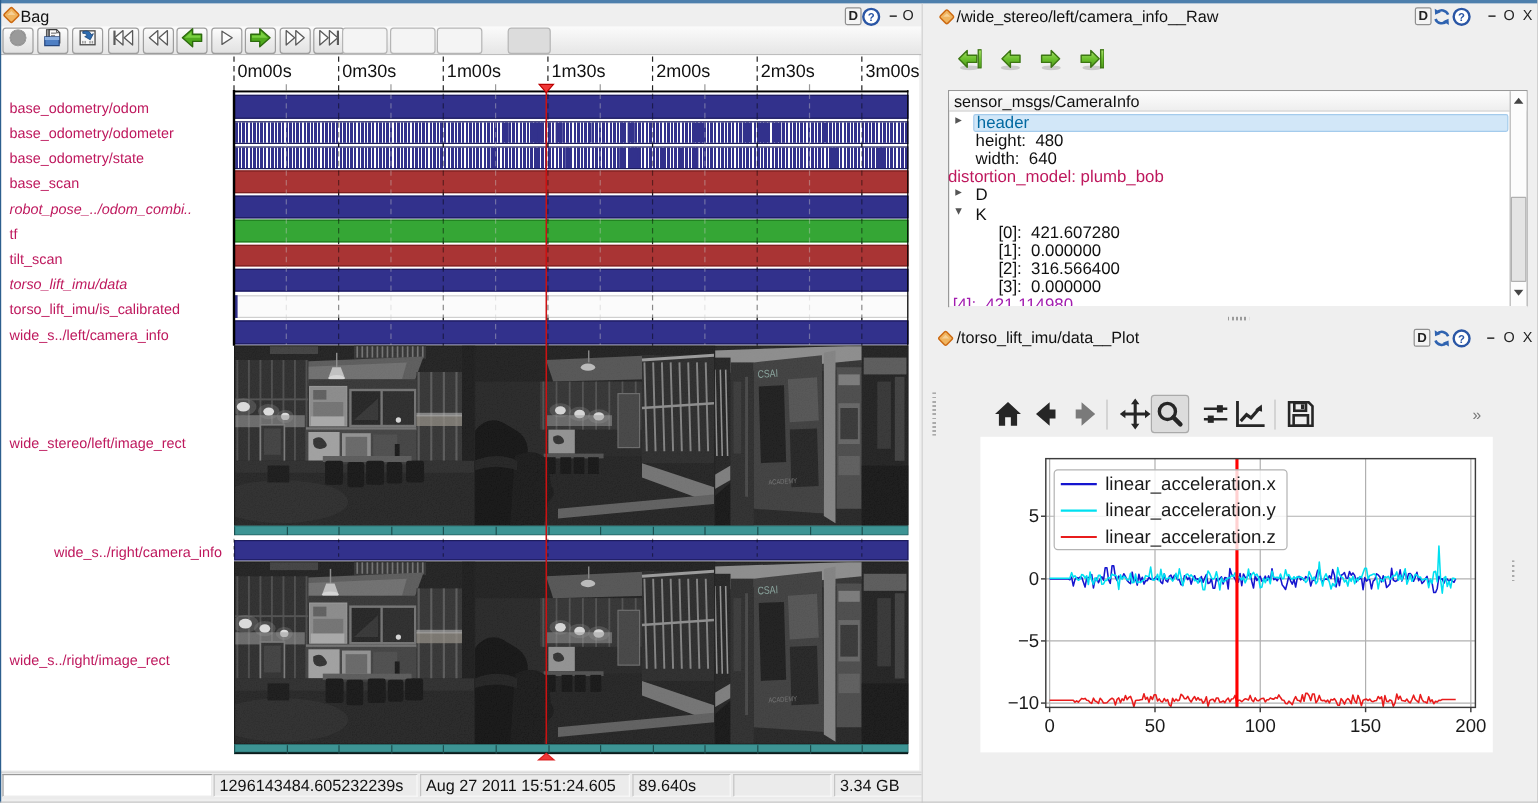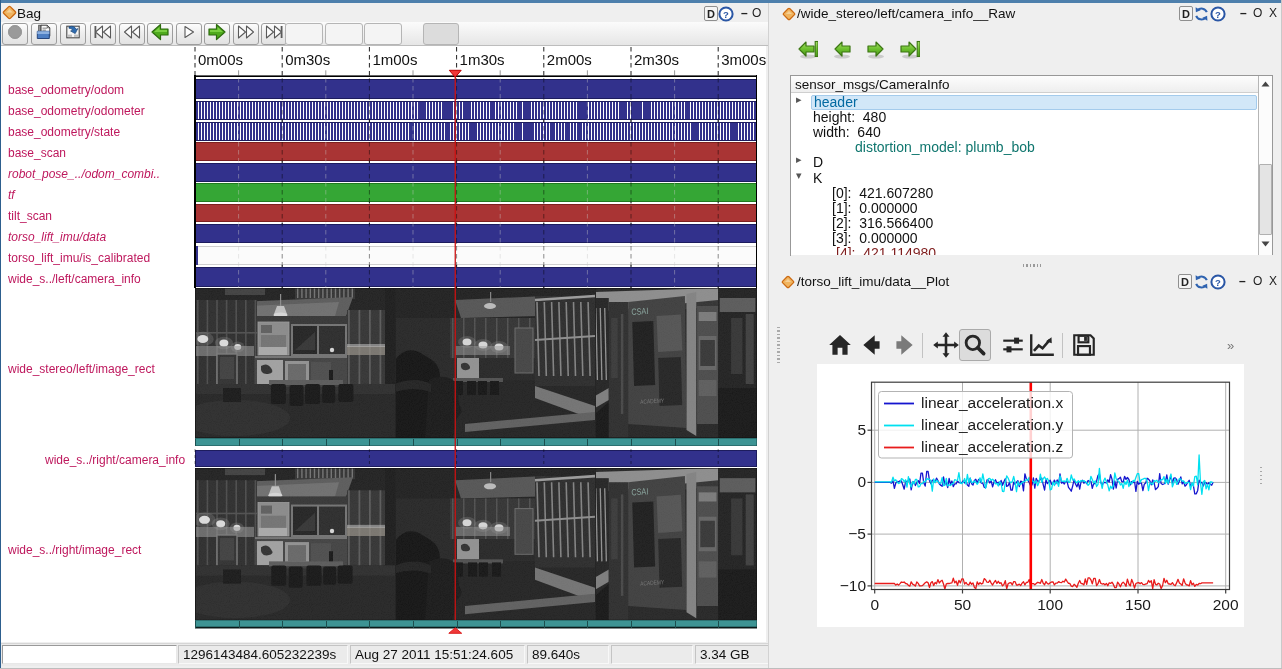--- a/index.html
+++ b/index.html
@@ -184,21 +184,21 @@
     <line x1="587.4" y1="32" x2="587.4" y2="242" stroke="#c8c8c8" stroke-width="1" stroke-dasharray="4.5,3.5" opacity="0.42"></line>
     <line x1="674.6" y1="32" x2="674.6" y2="242" stroke="#c8c8c8" stroke-width="1" stroke-dasharray="4.5,3.5" opacity="0.42"></line>
   </svg>
 <div class="abs" style="left:194.3px;top:75.4px;width:1.8px;height:212.6px;background:#000;"></div>
 <div class="abs" style="left:755.7px;top:75.4px;width:1.4px;height:212.6px;background:#000;"></div>
 <div class="lbl" style="top:83px;">base_odometry/odom</div>
 <div class="lbl" style="top:104px;">base_odometry/odometer</div>
 <div class="lbl" style="top:125px;">base_odometry/state</div>
 <div class="lbl" style="top:146px;">base_scan</div>
 <div class="lbl" style="top:167px;font-style:italic;">robot_pose_../odom_combi..</div>
-<div class="lbl" style="top:188px;font-style:italic;">tf</div>
+<div class="lbl" style="top:188px;">tf</div>
 <div class="lbl" style="top:209px;">tilt_scan</div>
 <div class="lbl" style="top:230px;font-style:italic;">torso_lift_imu/data</div>
 <div class="lbl" style="top:251px;">torso_lift_imu/is_calibrated</div>
 <div class="lbl" style="top:272px;">wide_s../left/camera_info</div>
 <div class="lbl" style="top:362px;">wide_stereo/left/image_rect</div>
 <div class="lbl" style="top:453px;margin-left:37px;">wide_s../right/camera_info</div>
 <div class="lbl" style="top:543px;">wide_s../right/image_rect</div>
 <svg style="position:absolute;left:195px;top:288px;" width="562" height="150" viewBox="0 0 562 150" preserveAspectRatio="none">
     <filter id="na">
       <feTurbulence type="fractalNoise" baseFrequency="0.9" numOctaves="2" stitchTiles="stitch"></feTurbulence>
@@ -680,30 +680,30 @@
         <path d="M1 7 L9 7 L9 3 L16 10 L9 17 L9 13 L1 13 Z" fill="url(#g90039)" stroke="#3c7613" stroke-width="1.2" stroke-linejoin="round"></path>
       </g>
     </svg></div>
 <div class="abs" style="left:790px;top:74.5px;width:483px;height:181px;background:#fff;border:1px solid #989898;overflow:hidden;"></div>
 <div class="abs" style="left:791px;top:75.5px;width:481px;height:17.5px;background:linear-gradient(#fdfdfd,#eee);border-bottom:1px solid #cfcfcf;font-size:13.5px;color:#111;padding-left:4px;line-height:17px;">sensor_msgs/CameraInfo</div>
 <div class="abs" style="left:811px;top:95px;width:446px;height:14.5px;background:#d2e7f8;border:1px solid #a4cbec;border-radius:2px;"></div>
 <div class="abs" style="left:796px;top:93.2px;font-size:11px;color:#555;">▸</div>
 <div class="abs" style="left:814px;top:94.2px;font-size:14px;color:#0369a1;white-space:nowrap;">header</div>
 <div class="abs" style="left:813px;top:109.3px;font-size:14px;color:#111;white-space:nowrap;">height: &nbsp;480</div>
 <div class="abs" style="left:813px;top:124.3px;font-size:14px;color:#111;white-space:nowrap;">width: &nbsp;640</div>
-<div class="abs" style="left:855px;top:139.4px;font-size:14px;color:#0f766e;white-space:nowrap;">distortion_model: plumb_bob</div>
+<div class="abs" style="left:790px;top:139.4px;font-size:14px;color:#be185d;white-space:nowrap;">distortion_model: plumb_bob</div>
 <div class="abs" style="left:796px;top:153.4px;font-size:11px;color:#555;">▸</div>
 <div class="abs" style="left:813px;top:154.4px;font-size:14px;color:#111;white-space:nowrap;">D</div>
 <div class="abs" style="left:796px;top:168.5px;font-size:11px;color:#555;">▾</div>
 <div class="abs" style="left:813px;top:169.5px;font-size:14px;color:#111;white-space:nowrap;">K</div>
 <div class="abs" style="left:832px;top:184.6px;font-size:14px;color:#111;white-space:nowrap;">[0]: &nbsp;421.607280</div>
 <div class="abs" style="left:832px;top:199.6px;font-size:14px;color:#111;white-space:nowrap;">[1]: &nbsp;0.000000</div>
 <div class="abs" style="left:832px;top:214.7px;font-size:14px;color:#111;white-space:nowrap;text-align:right;">[2]: &nbsp;316.566400</div>
 <div class="abs" style="left:832px;top:229.7px;font-size:14px;color:#111;white-space:nowrap;">[3]: &nbsp;0.000000</div>
-<div class="abs" style="left:836px;top:244.8px;font-size:14px;color:#7f1d1d;white-space:nowrap;">[4]: &nbsp;421.114980</div>
+<div class="abs" style="left:794px;top:244.8px;font-size:14px;color:#a21caf;white-space:nowrap;">[4]: &nbsp;421.114980</div>
 <div class="abs" style="left:791px;top:255px;width:482px;height:8px;background:#efefef;"></div>
 <div class="abs" style="left:1257.5px;top:75.5px;width:14.5px;height:179px;background:#fcfcfc;border-left:1px solid #b5b5b5;"></div>
 <svg class="abs" style="left:1261px;top:81px;" width="9" height="7">
     <path d="M0.5 5.5 L4.5 0.5 L8.5 5.5 Z" fill="#444"></path>
   </svg>
 <svg class="abs" style="left:1261px;top:241px;" width="9" height="7">
     <path d="M0.5 0.5 L4.5 5.5 L8.5 0.5 Z" fill="#444"></path>
   </svg>
 <div class="abs" style="left:1258.5px;top:163.5px;width:13px;height:71px;background:#e4e4e4;border:1px solid #b0b0b0;border-radius:1px;"></div>
 <div class="abs" style="left:1023px;top:263.5px;width:18px;height:3px;background:repeating-linear-gradient(90deg,#9a9a9a 0 1.5px,transparent 1.5px 3.5px);"></div>

